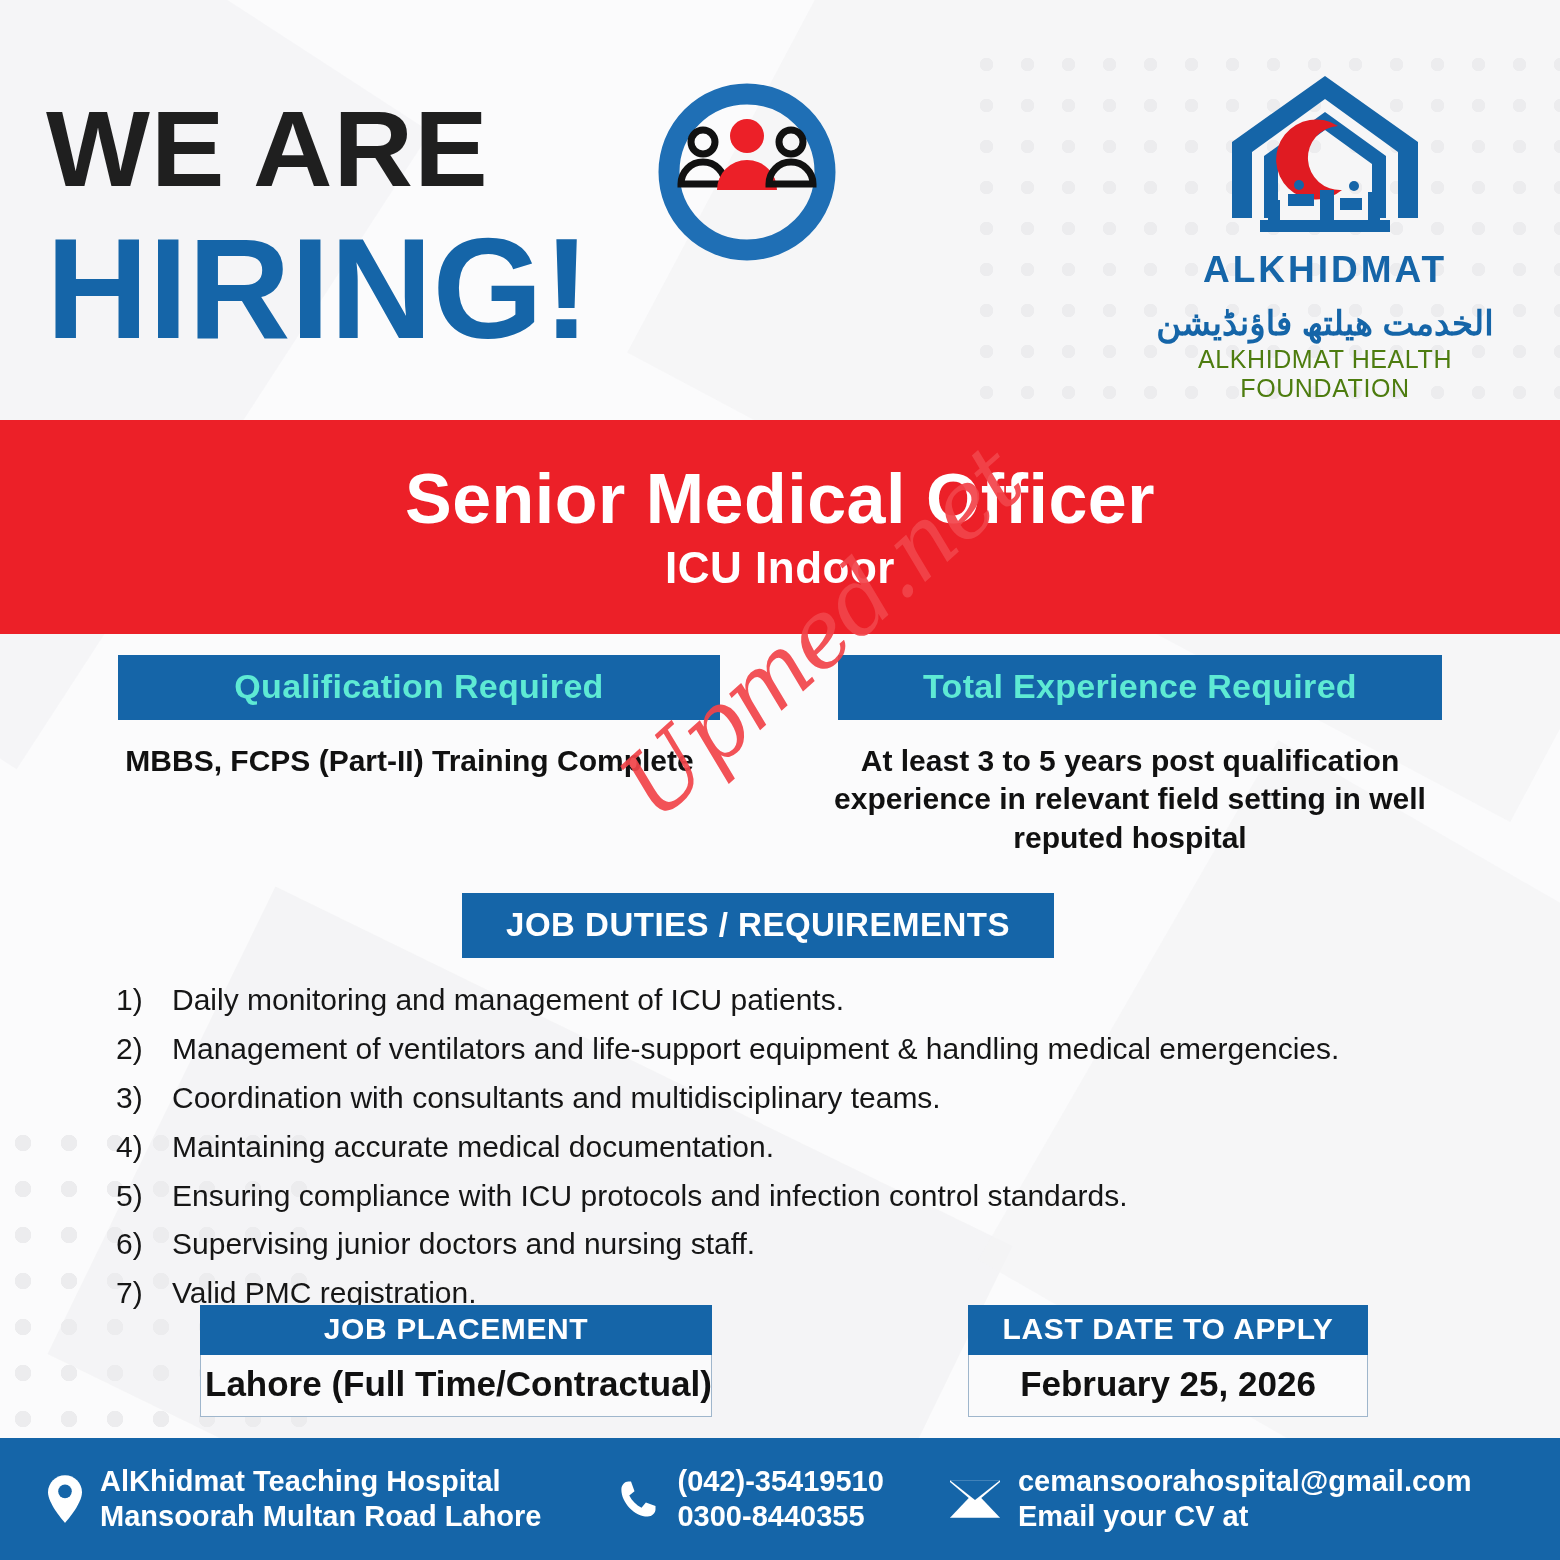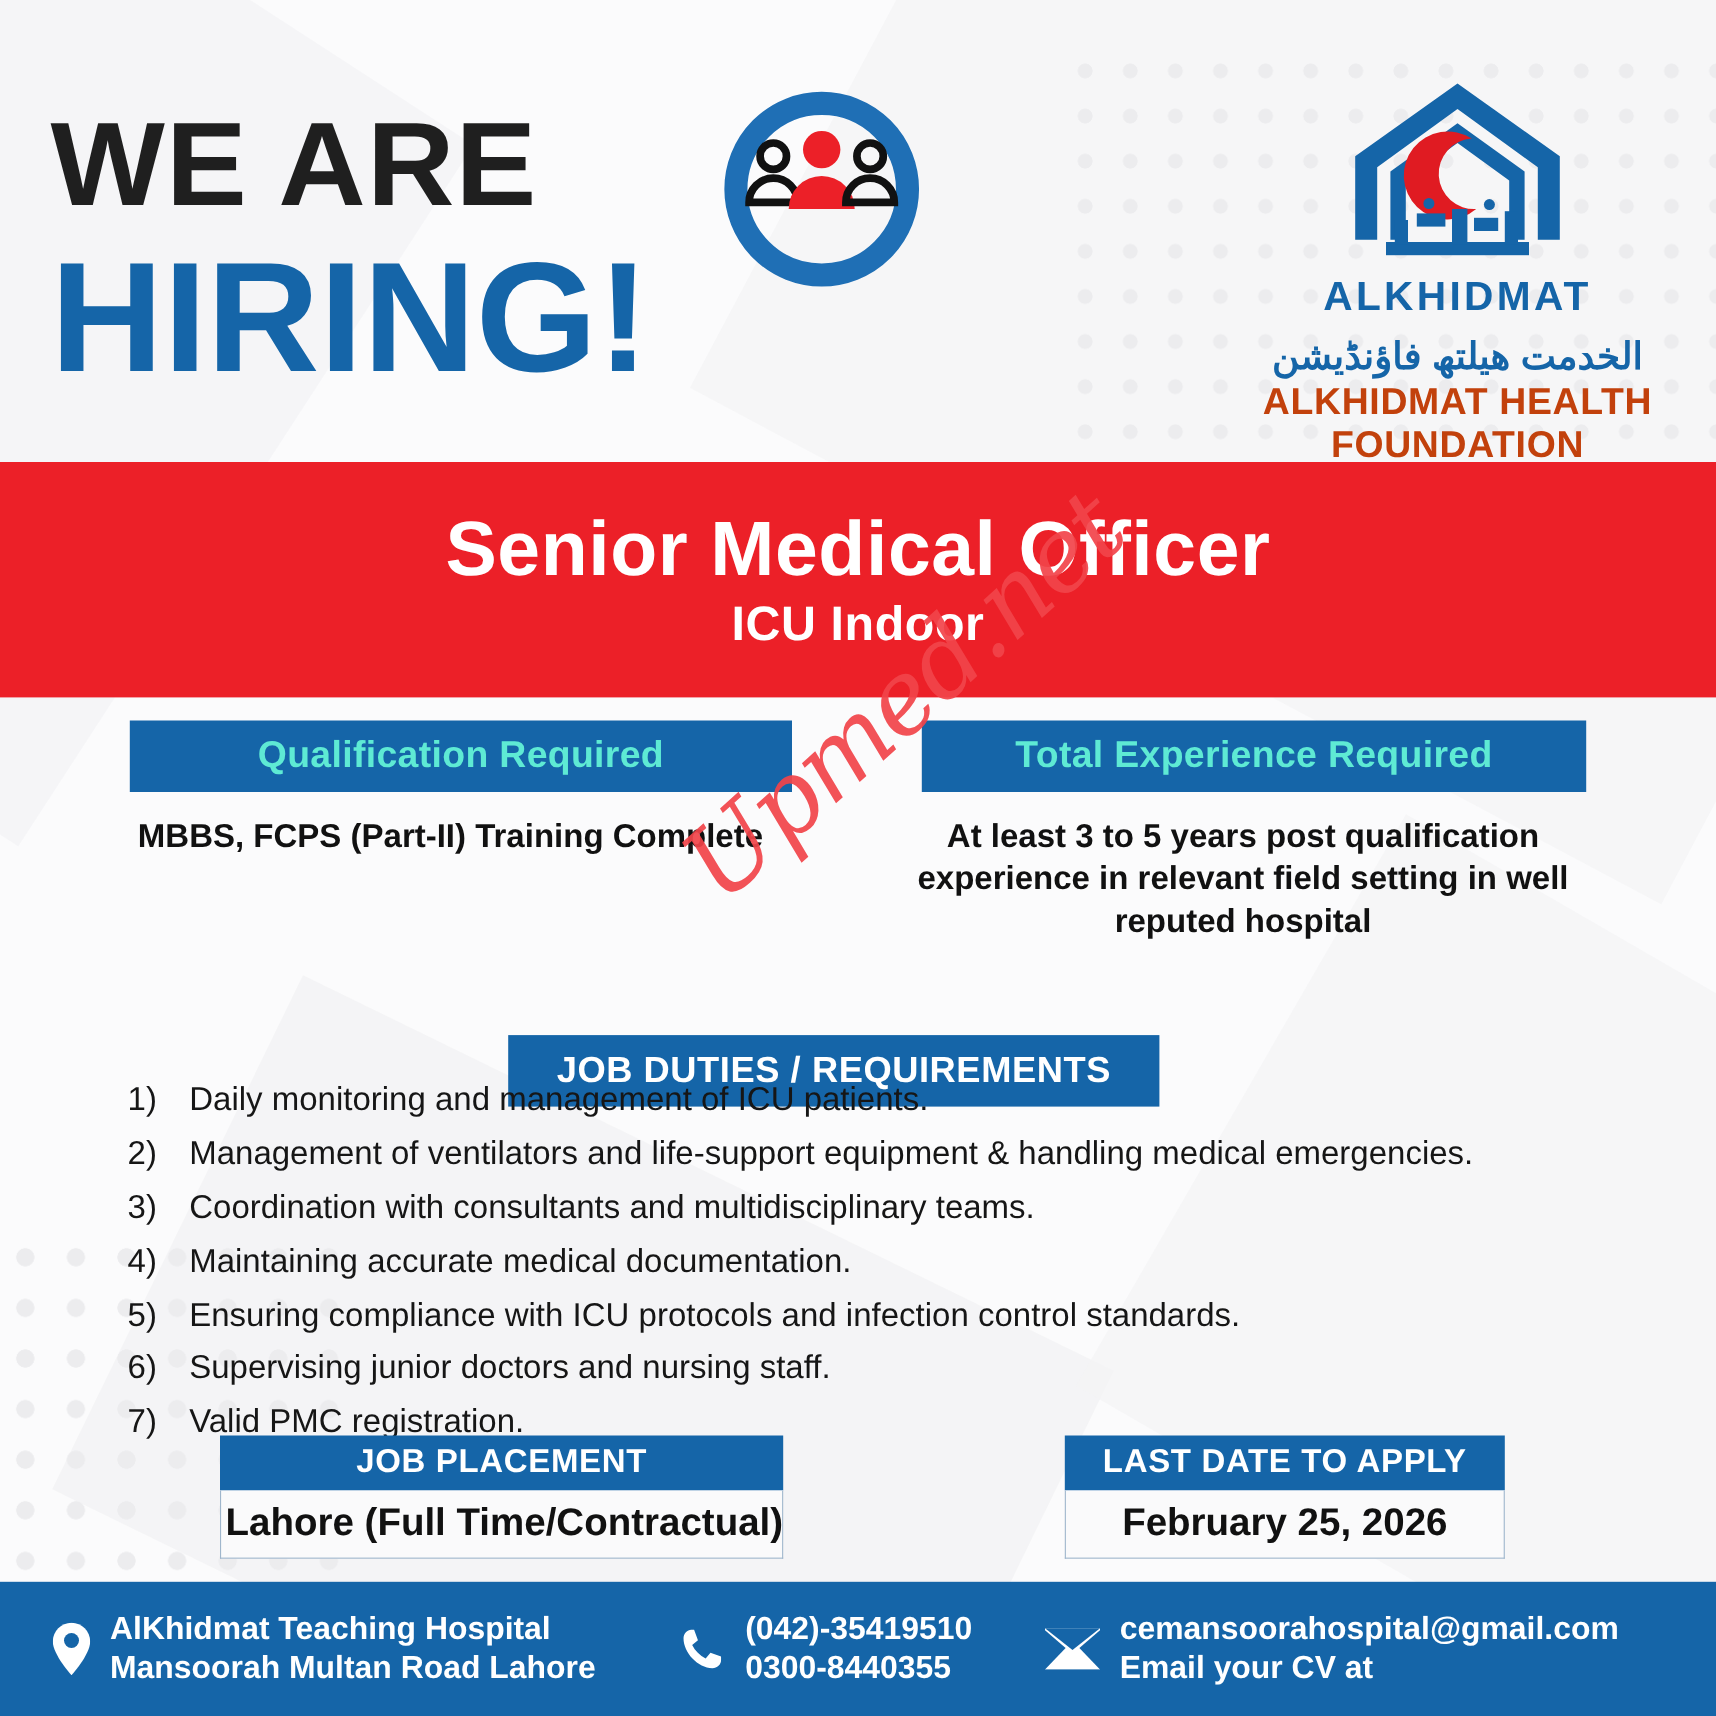--- a/index.html
+++ b/index.html
@@ -124,24 +124,24 @@
   }
   .logo-arabic {
     font-size: 34px;
     color: #1565a8;
     font-weight: bold;
     direction: rtl;
     margin-top: 12px;
     letter-spacing: 1px;
   }
   .logo-sub {
-    font-size: 34px;
-    font-weight: bold;
+    font-size: 25px;
+    font-weight: normal;
     letter-spacing: .6px;
-    color: #c2410c;
+    color: #4d7c0f;
     margin-top: 2px;
   }
 
   
   .title-banner {
     position: absolute;
     left: 0; top: 420px;
     width: 1560px; height: 214px;
     background: #ec2028;
     display: flex;
@@ -206,21 +206,20 @@
     top: 893px;
     left: 462px;
     width: 580px;
     background: #1565a8;
     color: #ffffff;
     font-size: 33px;
     font-weight: bold;
     letter-spacing: .5px;
     text-align: center;
     padding: 13px 6px 14px;
-    margin-top: 48px;
   }
 
   
   .duties-list {
     position: absolute;
     top: 980px;
     left: 116px;
     width: 1380px;
   }
   .duty-row {

